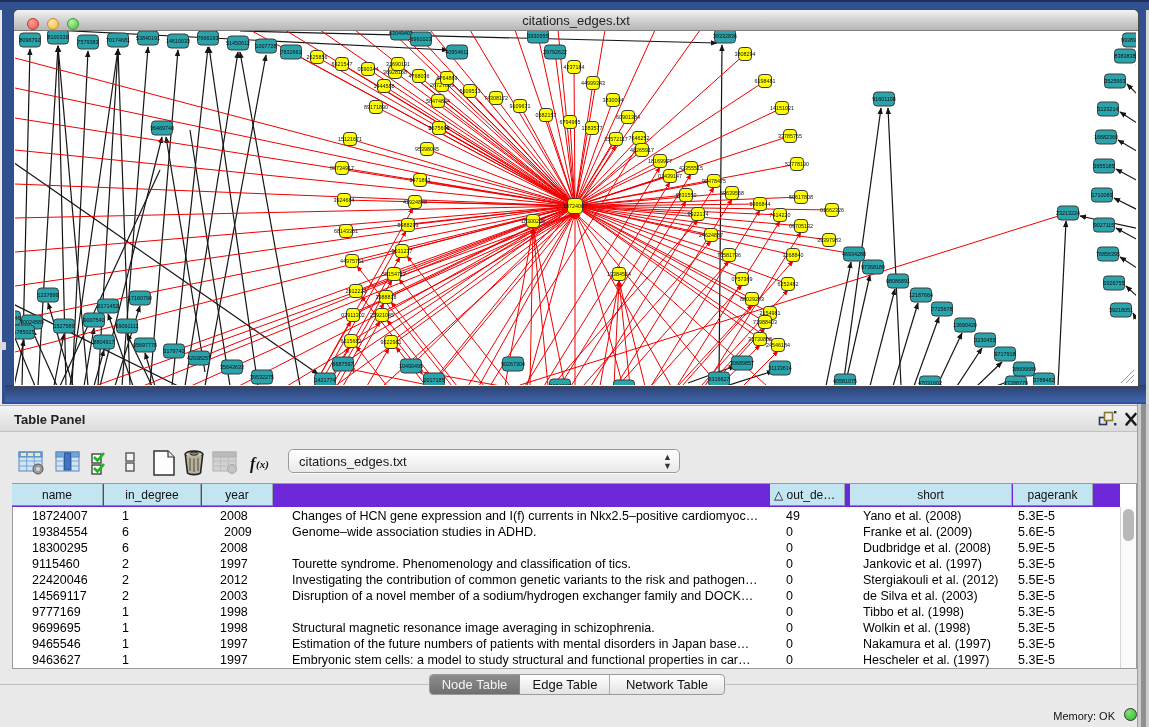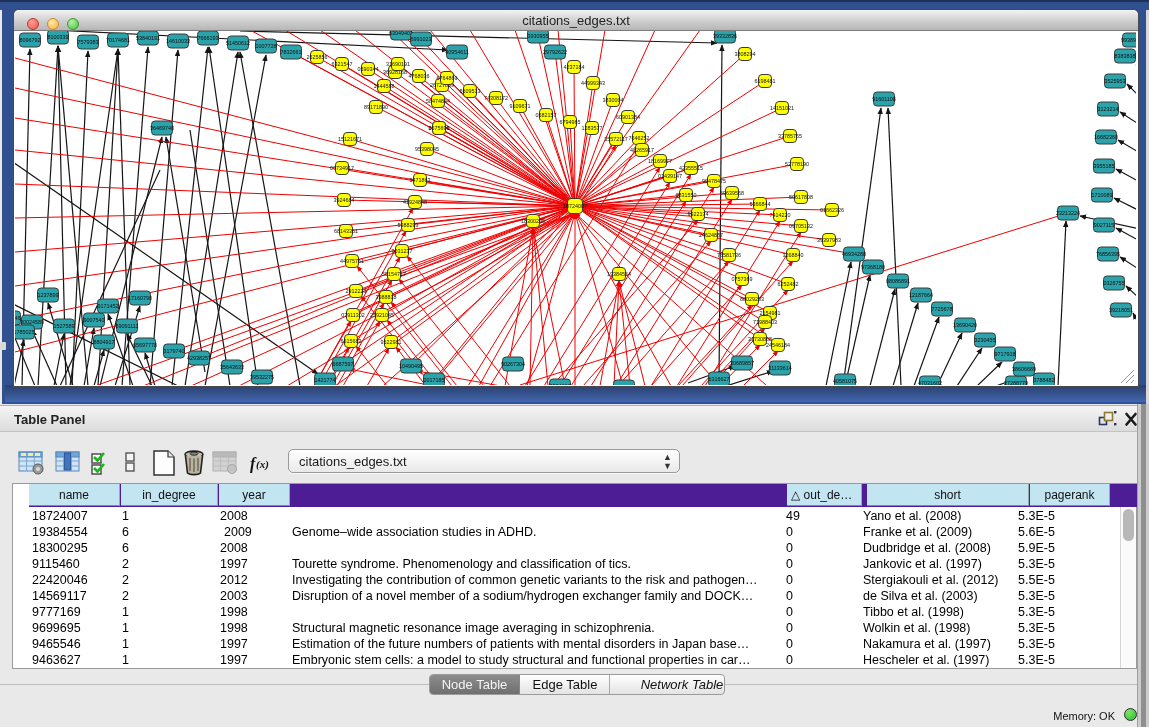--- a/index.html
+++ b/index.html
@@ -17,34 +17,34 @@
 .tl { position:absolute; top:7.5px; width:12px; height:12px; border-radius:50%; }
 #panel { position:absolute; left:0; top:404px; width:1149px; height:323px; background:#e9e9e9; }
 #ptitle { position:absolute; left:0; top:1px; width:1149px; height:27px;
    background:linear-gradient(#f4f4f4,#dcdcdc); border-top:1px solid #b0b0b0; border-bottom:1px solid #c2c2c2; }
 #ptitle span { position:absolute; left:14px; top:6px; font-size:13px; color:#222;font-weight:bold; }
 #combo { position:absolute; left:288px; top:449px; width:392px; height:24px; border:1px solid #9a9a9a;
    border-radius:5px; background:linear-gradient(#ffffff,#e9e9e9); box-shadow:0 1px 0 rgba(255,255,255,.7); }
 #combo span { position:absolute; left:10px; top:4px; font-size:13px; color:#1a1a1a; }
 #combo .st { position:absolute; right:7px; top:3px; font-size:9px; color:#333; line-height:9px; text-align:center; }
 #tbl { position:absolute; left:12px; top:483px; width:1125px; height:186px; border:1px solid #9a9a9a; background:#fff; }
-#thead { position:absolute; left:29px; top:484px; width:1108px; height:23px; background:#4c1d95; }
+#thead { position:absolute; left:12px; top:484px; width:1108px; height:23px; background:#6d28d9; }
 .hcell { position:absolute; top:0; height:22px; background:#c3e5f2; border-right:1px solid #98a8b0; border-bottom:1px solid #8a8a8a;
    font-size:12px; color:#111; text-align:center; line-height:22px; }
 .trow { position:absolute; left:12px; width:1108px; height:16px; font-size:12.5px; line-height:16px; color:#000; }
 .trow span { position:absolute; top:0; white-space:nowrap; }
 #sbar { position:absolute; left:1120px; top:507px; width:16px; height:161px; background:#fafafa; border-left:1px solid #d5d5d5; }
 #sthumb { position:absolute; left:1122.5px; top:509px; width:11px; height:32px; background:#b8b8b8; border-radius:6px; }
 #tabline { position:absolute; left:0px; top:684px; width:1138px; height:1px; background:#bdbdbd; }
 #tabs { position:absolute; left:429px; top:674px; width:296px; height:21px; border:1px solid #9b9b9b;
    border-radius:4px; background:linear-gradient(#ffffff,#e3e3e3); }
 .tab { position:absolute; top:0; height:19px; font-size:13px; line-height:19px; text-align:center; color:#111; }
 #tab1 { left:0; width:90px; background:linear-gradient(#8d8d8d,#6f6f6f); color:#f4f4f4; border-radius:3px 0 0 3px; border-right:1px solid #888; }
 #tab2 { left:91px; width:89px; border-right:1px solid #aaa; }
-#tab3 { left:190px; width:124px;font-style:italic; }
+#tab3 { left:175px; width:124px; }
 #mem { position:absolute; right:34px; top:710px; font-size:11px; color:#111; }
 #memled { position:absolute; right:12px; top:708px; width:13px; height:13px; border-radius:50%;
    background:radial-gradient(circle at 35% 30%, #7de86a, #2fb52f); border:1.5px solid #333; }
 #rstrip { position:absolute; left:1137px; top:404px; width:12px; height:323px; background:#cccccc; border-left:1px solid #9e9e9e; }
 #rstrip::before { content:""; position:absolute; left:3px; top:0; width:5px; height:323px; background:#8f8f8f; }
 </style></head>
 <body>
 <div id="bg"></div>
 <div id="bstrip"></div>
 <div id="bgl"></div>
@@ -665,20 +665,21 @@
   <div class="hcell" style="left:92px;width:97px">in_degree</div>
   <div class="hcell" style="left:190px;width:71px">year</div>
   <div class="hcell" style="left:758px;width:79px;text-align:left;padding-left:4px;width:75px">△ out_de…</div>
   <div class="hcell" style="left:838px;width:162px">short</div>
   <div class="hcell" style="left:1001px;width:80px">pagerank</div>
 </div>
 <div class="trow" style="top:508px">
     <span style="left:20px">18724007</span>
     <span style="left:110px">1</span>
     <span style="left:208px">2008</span>
+    <span style="left:280px">Changes of HCN gene expression and I(f) currents in Nkx2.5–positive cardiomyoc…</span>
     <span style="left:774px">49</span>
     <span style="left:851px">Yano et al. (2008)</span>
     <span style="left:1006px">5.3E-5</span>
   </div>
 <div class="trow" style="top:524px">
     <span style="left:20px">19384554</span>
     <span style="left:110px">6</span>
     <span style="left:212px">2009</span>
     <span style="left:280px">Genome–wide association studies in ADHD.</span>
     <span style="left:774px">0</span>

